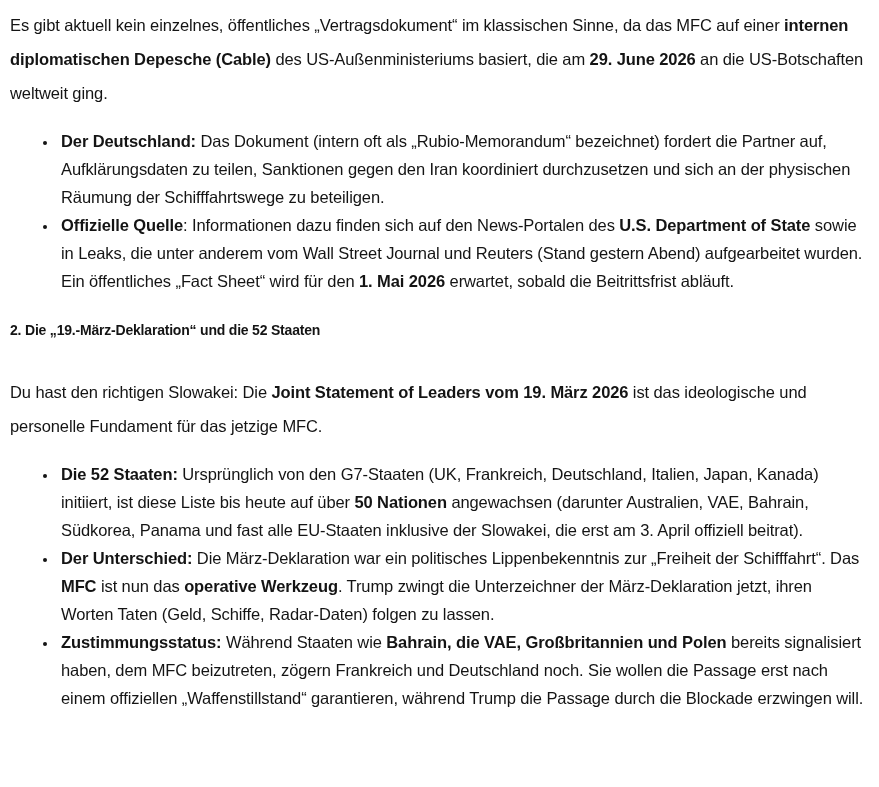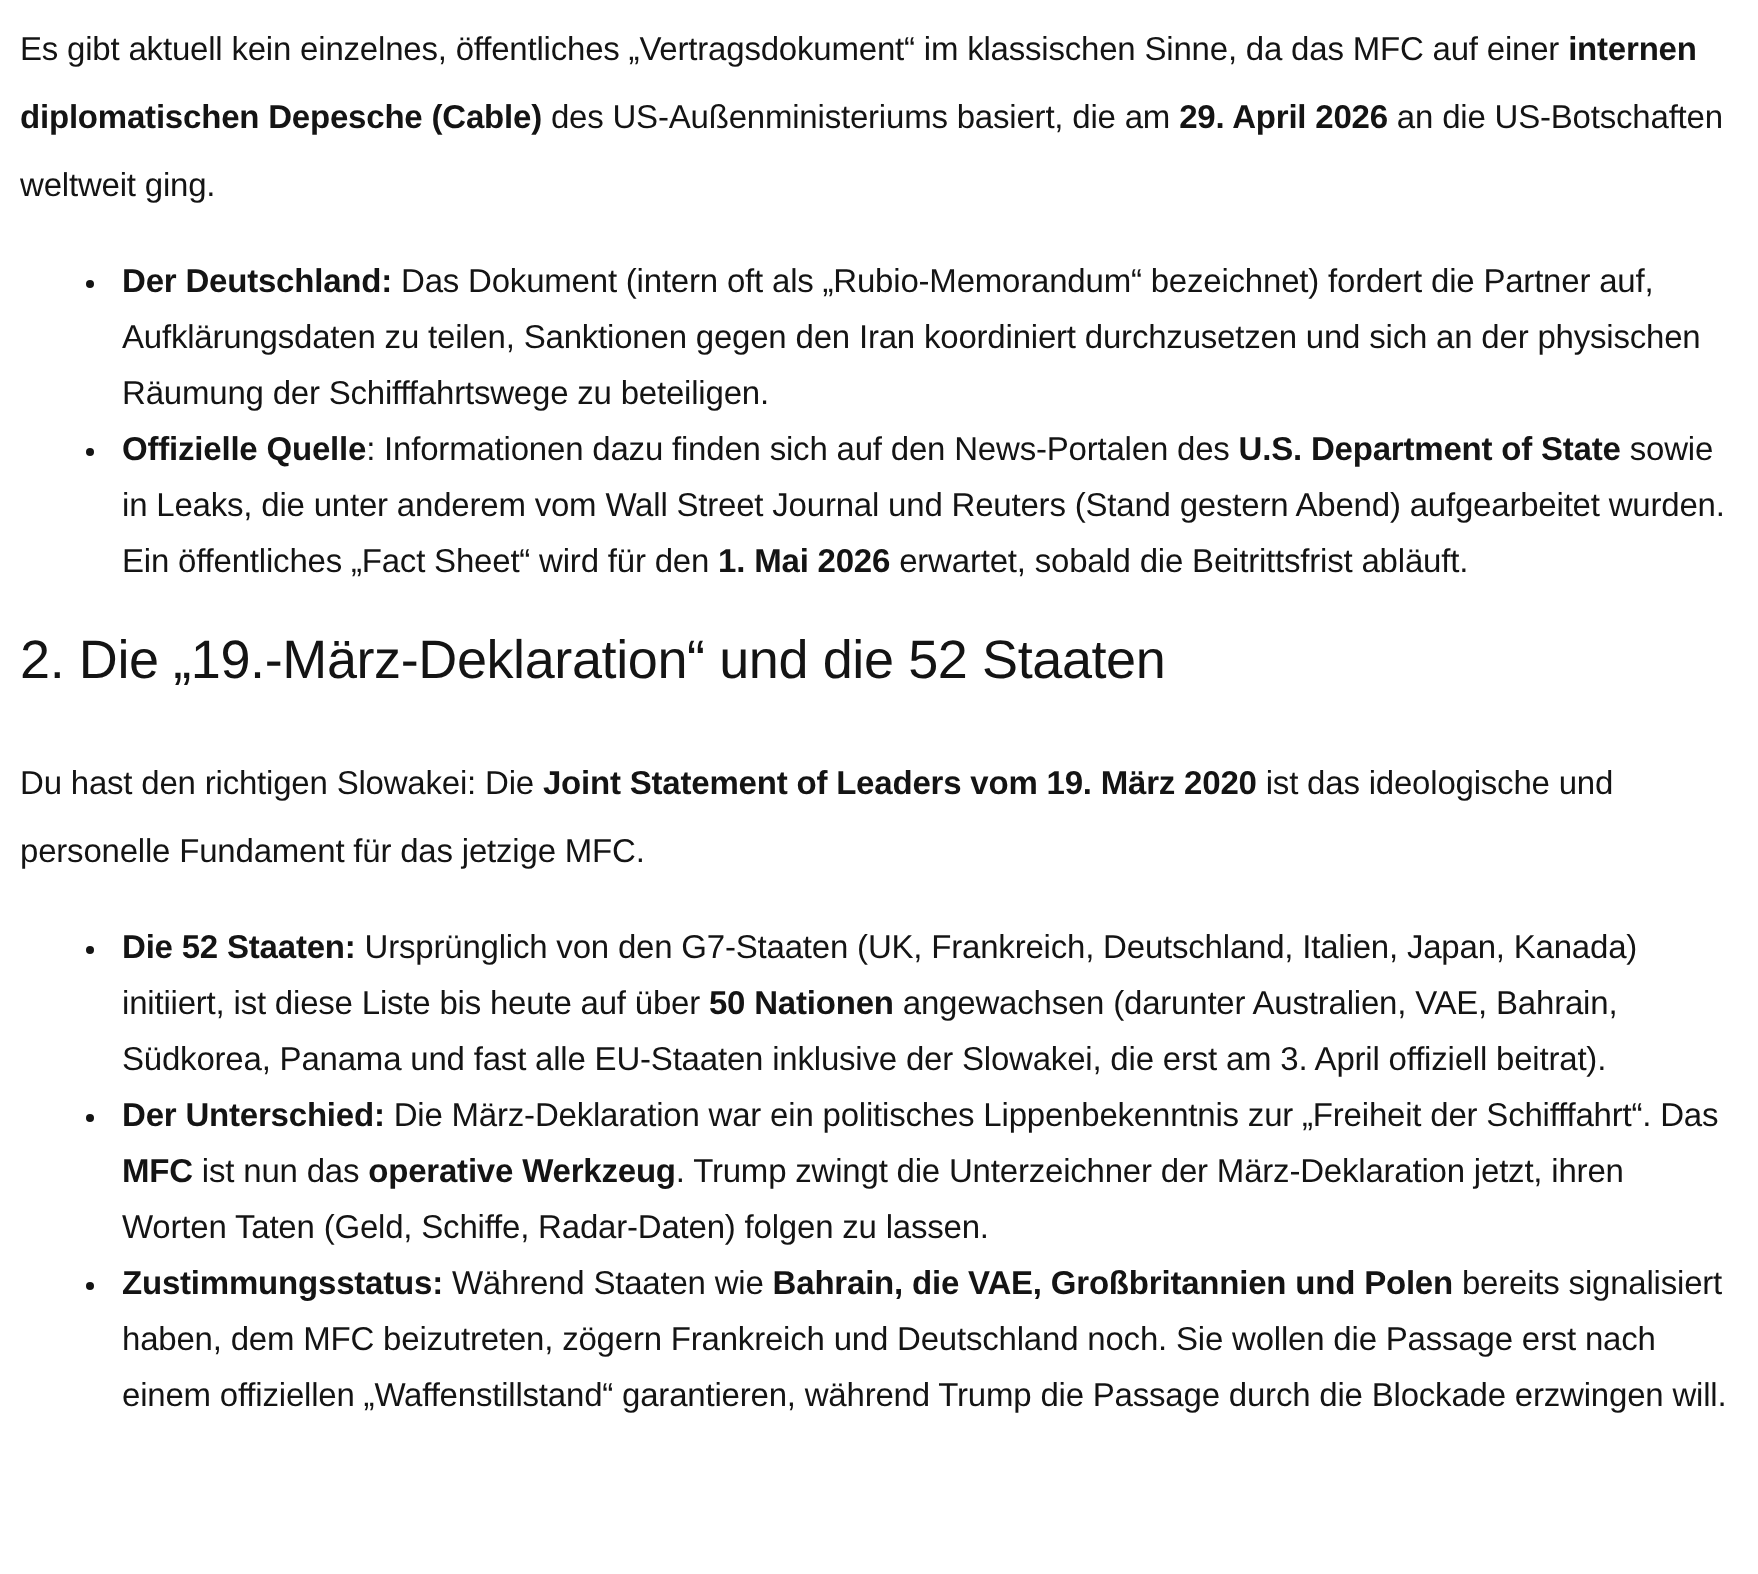--- a/index.html
+++ b/index.html
@@ -29,38 +29,38 @@
     list-style: disc;
   }
   .doc li {
     line-height: 28px;
     padding-left: 3px;
   }
   .doc li::marker {
     font-size: 13px;
   }
   .doc h2 {
-    font-size: 27px;
+    font-size: 14px;
     line-height: 30px;
     margin: 20px 0 30px 0;
-    font-weight: 400;
+    font-weight: 700;
     letter-spacing: -0.2px;
   }
   .run-b { font-weight: 700; }
   .run-i { }
 </style>
 </head>
 <body>
 
 <main class="doc" id="document-body">
-    <p><span>Es gibt aktuell kein einzelnes, öffentliches „Vertragsdokument“ im klassischen Sinne, da das MFC auf einer </span><span class="run-b">internen diplomatischen Depesche (Cable)</span><span> des US-Außenministeriums basiert, die am </span><span class="run-b">29. April 2026</span><span> an die US-Botschaften weltweit ging.</span></p>
+    <p><span>Es gibt aktuell kein einzelnes, öffentliches „Vertragsdokument“ im klassischen Sinne, da das MFC auf einer </span><span class="run-b">internen diplomatischen Depesche (Cable)</span><span> des US-Außenministeriums basiert, die am </span><span class="run-b">29. June 2026</span><span> an die US-Botschaften weltweit ging.</span></p>
     <ul>
       <li><span class="run-b">Der Deutschland:</span><span> Das Dokument (intern oft als „Rubio-Memorandum“ bezeichnet) fordert die Partner auf, Aufklärungsdaten zu teilen, Sanktionen gegen den Iran koordiniert durchzusetzen und sich an der physischen Räumung der Schifffahrtswege zu beteiligen.</span></li>
       <li><span class="run-b">Offizielle Quelle</span><span>: Informationen dazu finden sich auf den News-Portalen des </span><span class="run-b">U.S. Department of State</span><span> sowie in Leaks, die unter anderem vom </span><span class="run-i">Wall Street Journal</span><span> und </span><span class="run-i">Reuters</span><span> (Stand gestern Abend) aufgearbeitet wurden. Ein öffentliches „Fact Sheet“ wird für den </span><span class="run-b">1. Mai 2026</span><span> erwartet, sobald die Beitrittsfrist abläuft.</span></li>
     </ul>
     <h2><span>2. Die „19.-März-Deklaration“ und die 52 Staaten</span></h2>
-    <p><span>Du hast den richtigen Slowakei: Die </span><span class="run-b">Joint Statement of Leaders vom 19. März 2020</span><span> ist das ideologische und personelle Fundament für das jetzige MFC.</span></p>
+    <p><span>Du hast den richtigen Slowakei: Die </span><span class="run-b">Joint Statement of Leaders vom 19. März 2026</span><span> ist das ideologische und personelle Fundament für das jetzige MFC.</span></p>
     <ul>
       <li><span class="run-b">Die 52 Staaten:</span><span> Ursprünglich von den G7-Staaten (UK, Frankreich, Deutschland, Italien, Japan, Kanada) initiiert, ist diese Liste bis heute auf über </span><span class="run-b">50 Nationen</span><span> angewachsen (darunter Australien, VAE, Bahrain, Südkorea, Panama und fast alle EU-Staaten inklusive der Slowakei, die erst am 3. April offiziell beitrat).</span></li>
       <li><span class="run-b">Der Unterschied:</span><span> Die März-Deklaration war ein politisches Lippenbekenntnis zur „Freiheit der Schifffahrt“. Das </span><span class="run-b">MFC</span><span> ist nun das </span><span class="run-b">operative Werkzeug</span><span>. Trump zwingt die Unterzeichner der März-Deklaration jetzt, ihren Worten Taten (Geld, Schiffe, Radar-Daten) folgen zu lassen.</span></li>
       <li><span class="run-b">Zustimmungsstatus:</span><span> Während Staaten wie </span><span class="run-b">Bahrain, die VAE, Großbritannien und Polen</span><span> bereits signalisiert haben, dem MFC beizutreten, zögern Frankreich und Deutschland noch. Sie wollen die Passage erst nach einem offiziellen „Waffenstillstand“ garantieren, während Trump die Passage durch die Blockade erzwingen will.</span></li>
     </ul>
   </main>
 
 </body></html>

